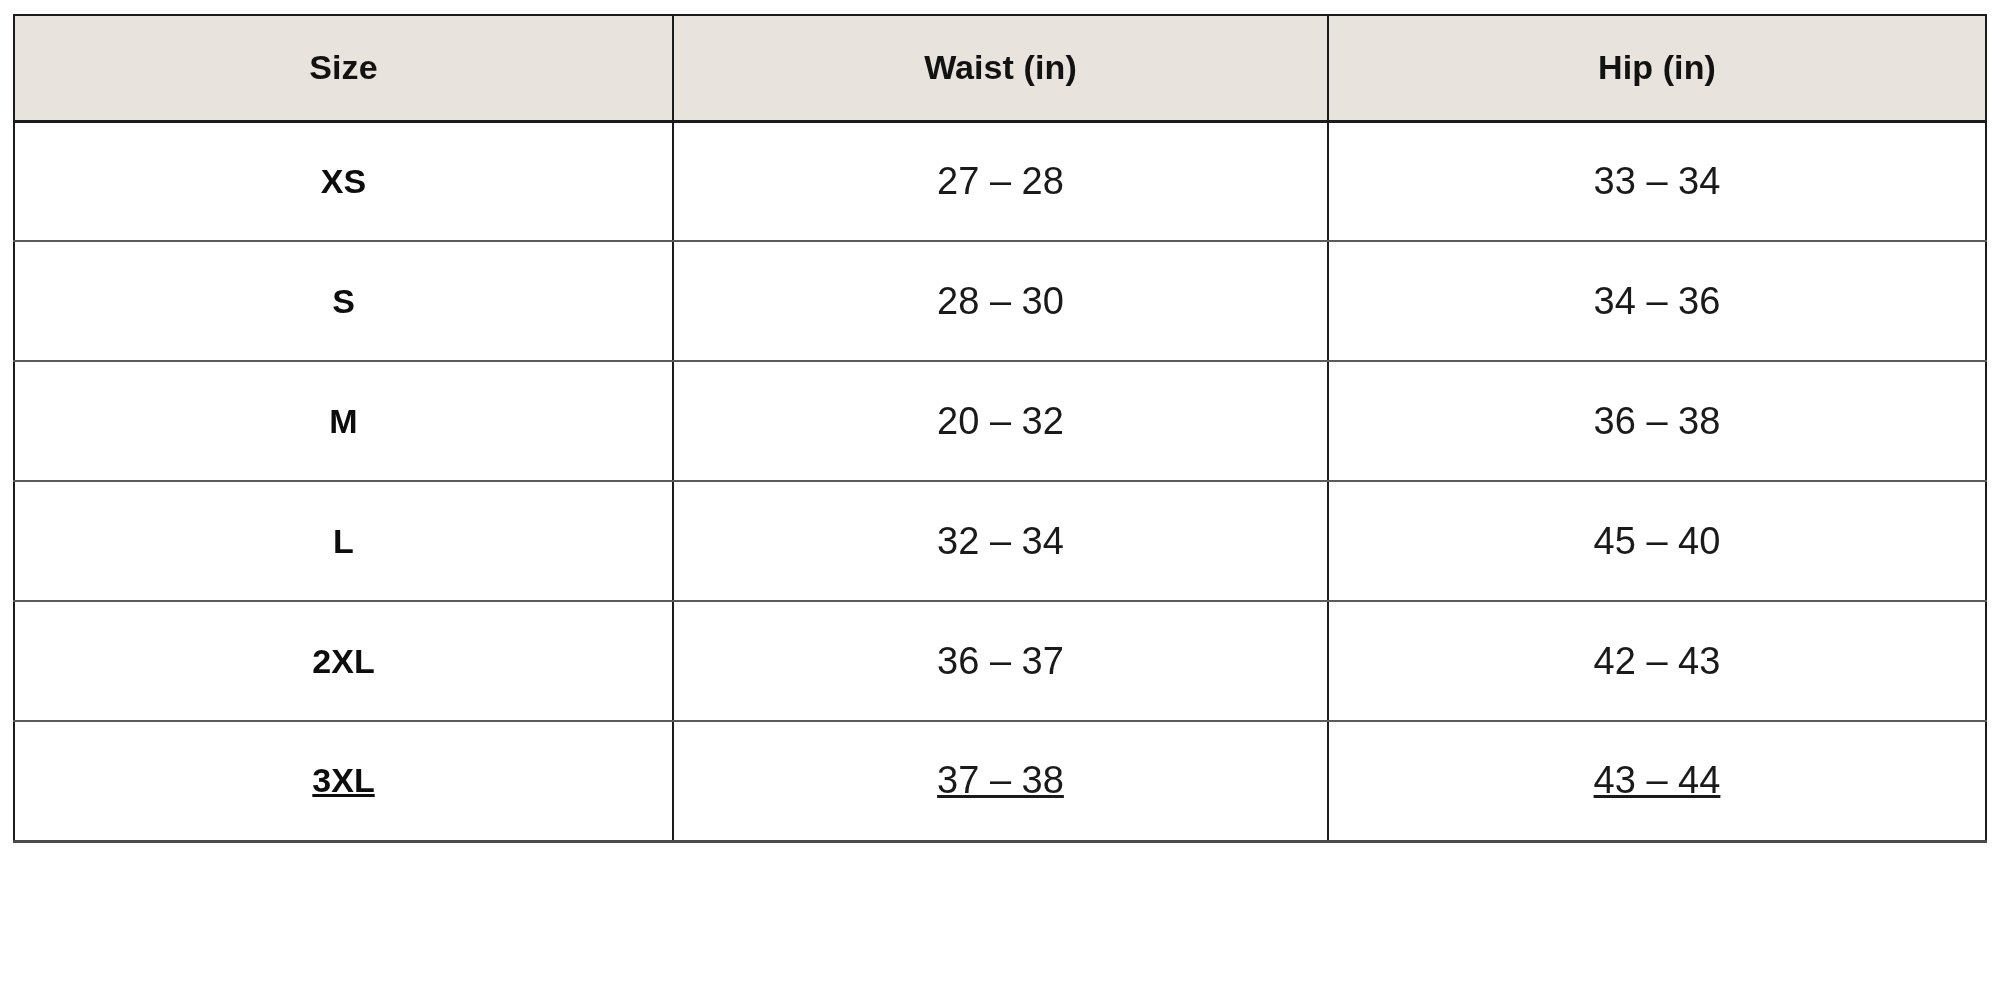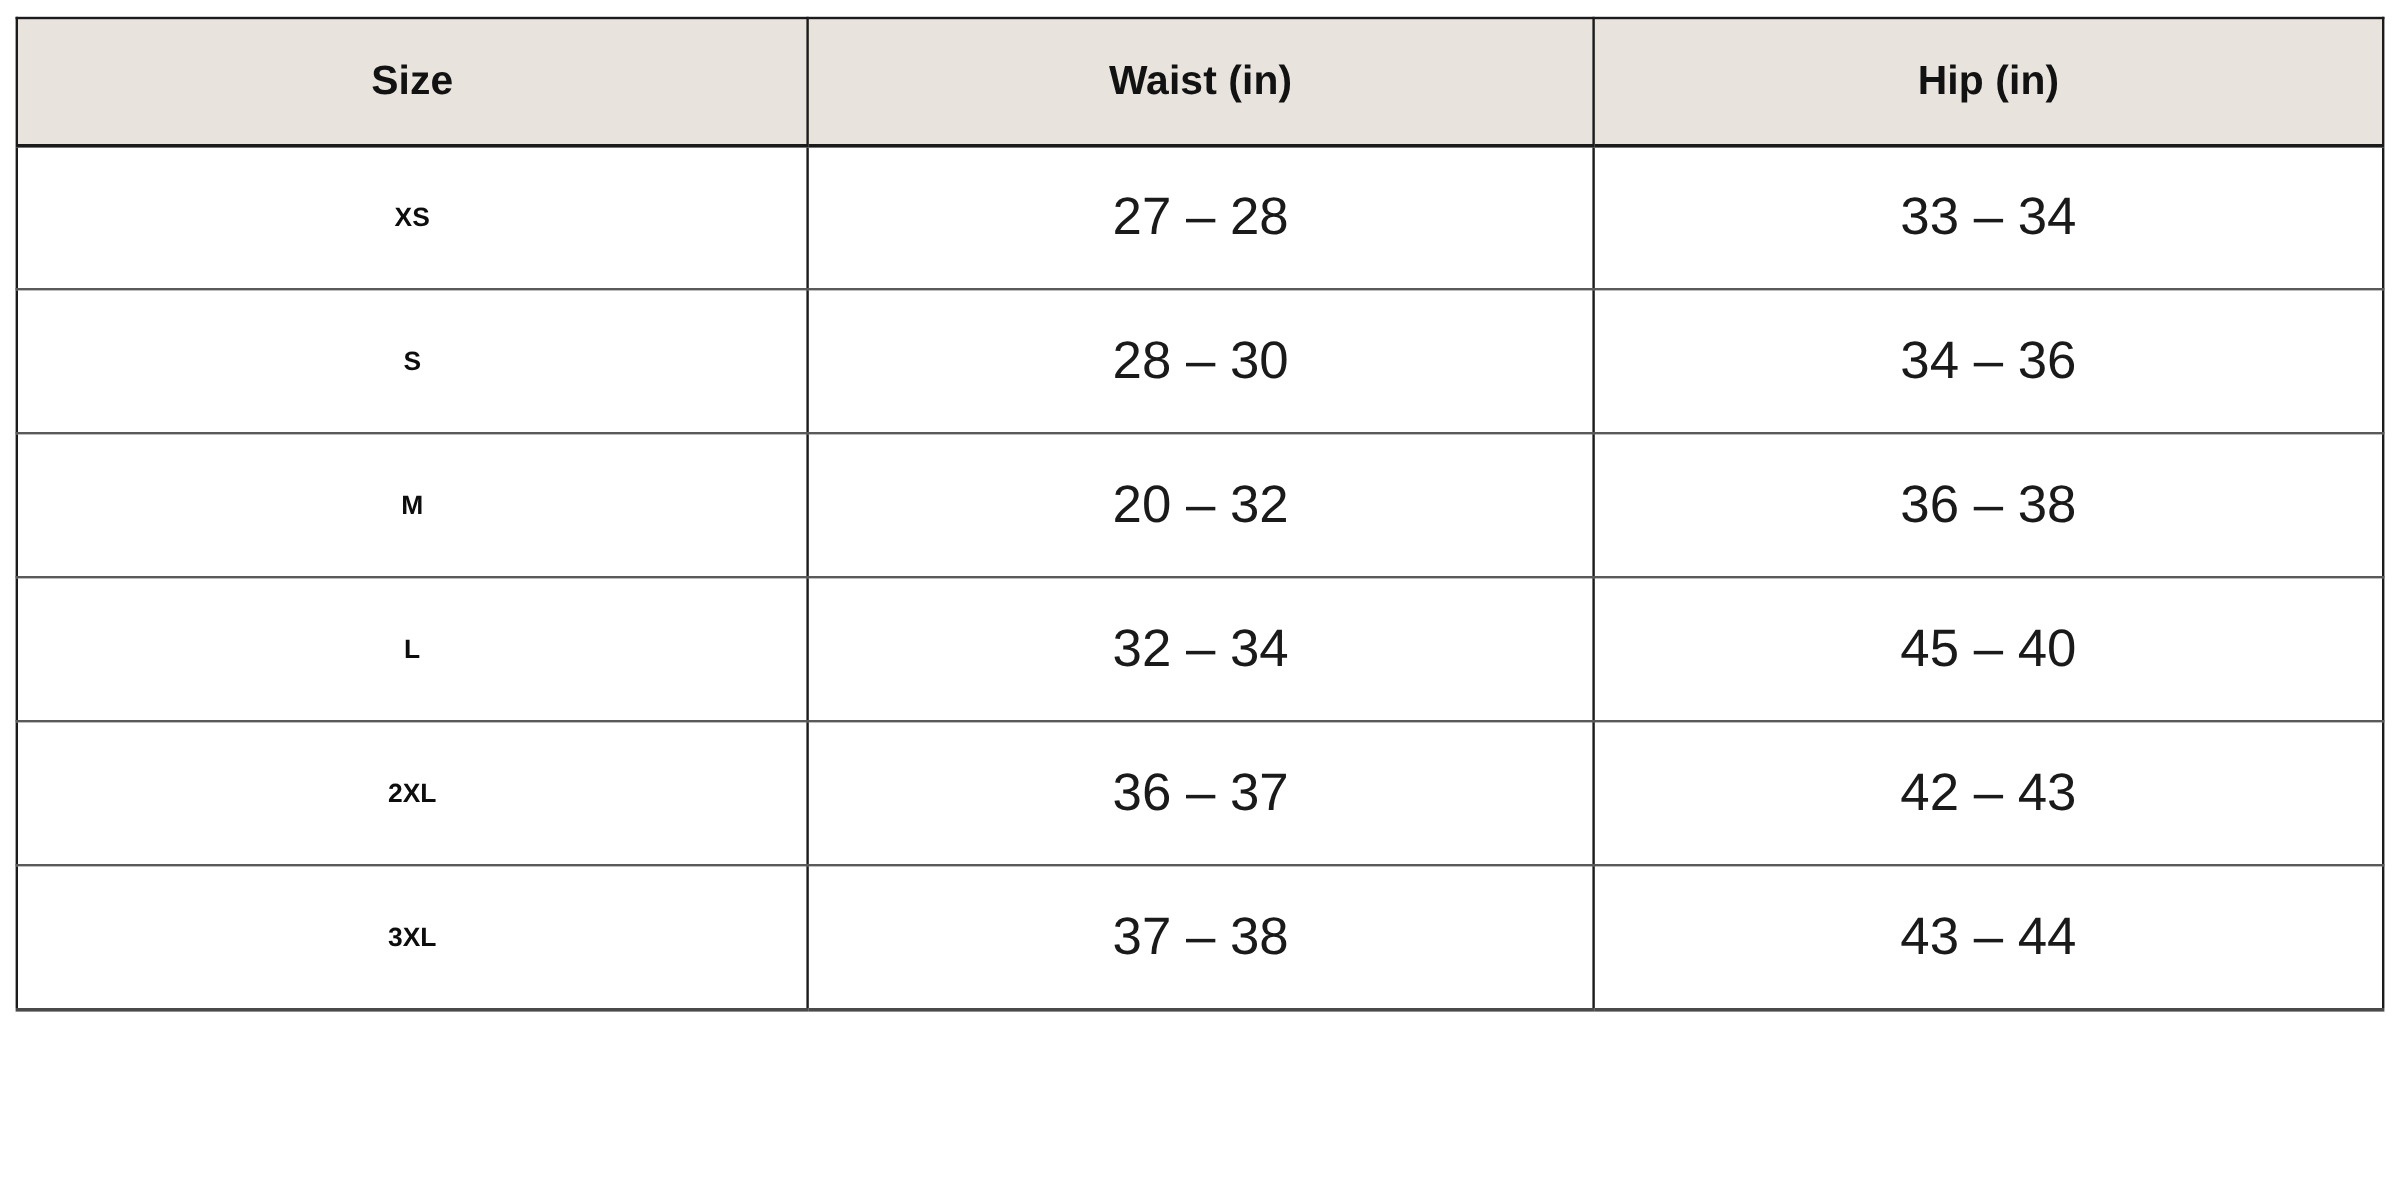--- a/index.html
+++ b/index.html
@@ -60,37 +60,38 @@
     border-bottom: 3px solid #1b1b1b;
     box-sizing: border-box;
   }
 
   
   tbody td {
     height: 120px;
     padding: 0 10px;
     text-align: center;
     vertical-align: middle;
-    font-size: 44px;
+    font-size: 38px;
     font-weight: 400;
     color: #1a1a1a;
     border-left: 2px solid #1b1b1b;
     border-right: 2px solid #1b1b1b;
     border-bottom: 2px solid #5a5a5a;
     box-sizing: border-box;
   }
 
   tbody tr:last-child td {
     border-bottom: 3px solid #4a4a4a;
+    text-decoration: underline;
   }
 
   tbody td.size-cell {
     font-weight: 700;
     color: #0d0d0d;
-    font-size: 22px;
+    font-size: 34px;
   }
 </style>
 </head>
 <body>
 
 <div class="page">
   <div class="table-wrap">
     <table class="size-chart">
       <colgroup>
         <col class="col-size">

